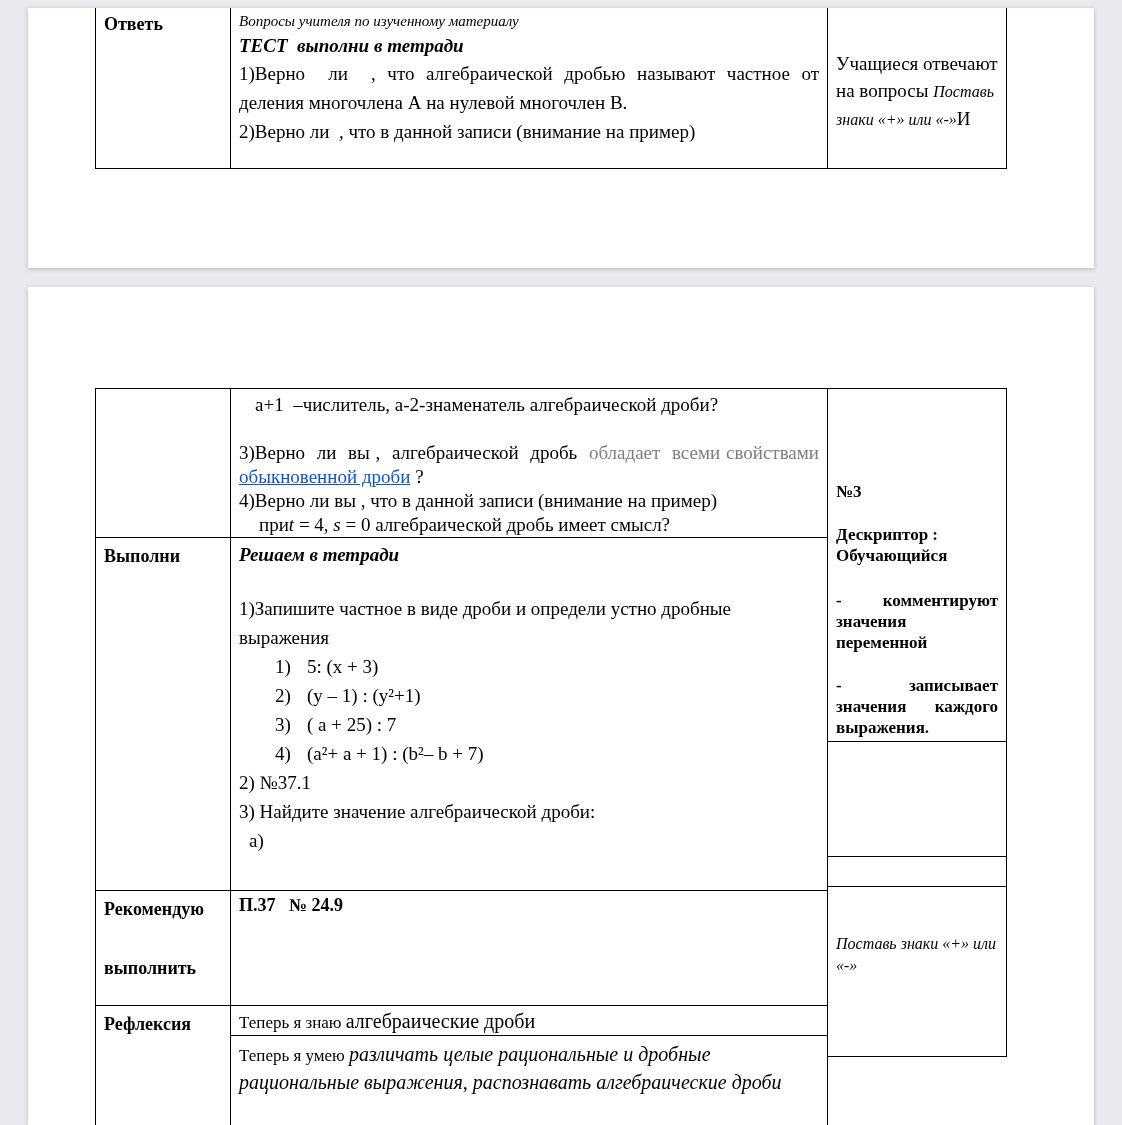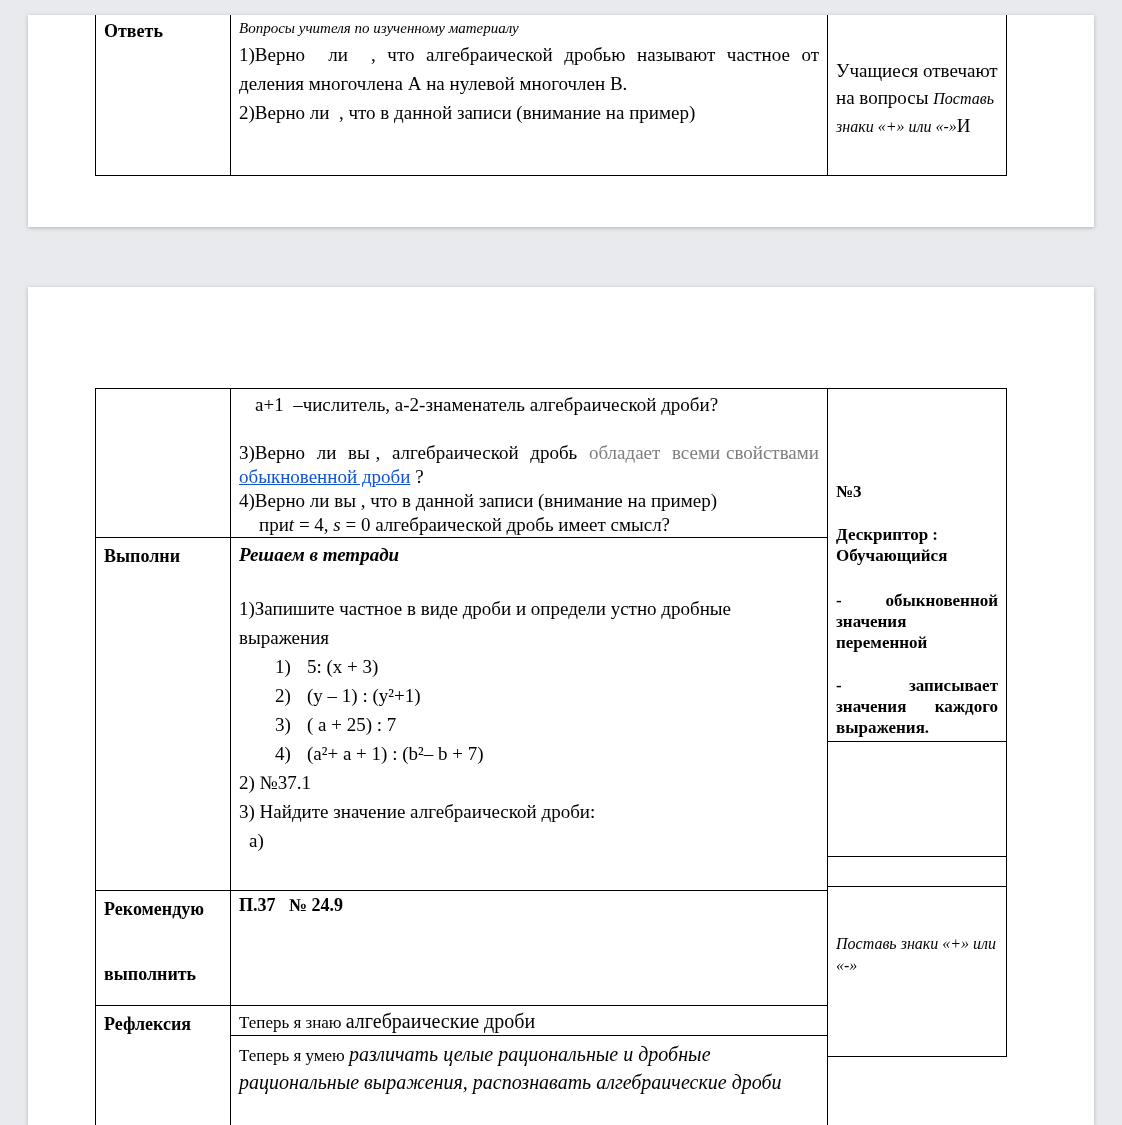--- a/index.html
+++ b/index.html
@@ -9,21 +9,21 @@
     background:#e9eaee;
     font-family:"Liberation Serif", serif;
     color:#000;
     overflow:hidden;
   }
   .page {
     position:absolute; left:28px; width:1066px; background:#fff;
     box-shadow:0 1px 4px rgba(110,115,130,.45);
     overflow:hidden;
   }
-  #page1 { top:15px; height:212px; }
+  #page1 { top:8px; height:260px; }
   #page2 { top:287px; height:838px; }
 
   .tbl { position:absolute; left:67px; display:flex; }
   #tbl1 { top:-2px; }
   #tbl2 { top:101px; border-top:1.5px solid #000; }
 
   .col { display:flex; flex-direction:column; }
   .colw1 { width:136px; }
   .colw2 { width:597px; }
   .colw3 { width:179px; }
@@ -52,21 +52,21 @@
   .it16 { font-style:italic; font-size:16px; }
   .gray { color:var(--gray,#7e7e7e); }
   .link { color:var(--link,#1155cc); text-decoration:underline; cursor:pointer;margin-top:45px; }
 
   .ind16 { padding-left:16px; }
   .ind20 { padding-left:20px; }
   .ind10 { padding-left:10px; }
   .mt22 { margin-top:22px; }
   .mt24 { margin-top:24px; }
   .mt26 { margin-top:26px; }
-  .mt29 { margin-top:29px; }
+  .mt29 { margin-top:23px; }
 
   .li { display:flex; padding-left:36px; }
   .li .num { width:32px; flex:none; }
 
   .r1pad { padding:44px 8px 4px; }
   .b17 { font-weight:bold; font-size:17px; line-height:21px; }
   .no3 { margin-top:84px; }
   .descjust { text-align:justify; }
 
   .knowline { padding:4px 8px 0; line-height:22px; }
@@ -82,20 +82,21 @@
 <div class="page" id="page1">
   <div class="tbl" id="tbl1">
     <div class="col colw1">
       <div class="cell hP1">
         <p class="label">Ответь</p>
       </div>
     </div>
     <div class="col colw2">
       <div class="cell hP1 pad">
         <p class="it17">Вопросы учителя по изученному материалу</p>
+        <p class="bi19 prewrap">ТЕСТ  выполни в тетради</p>
         <p class="t19 prewrap just">1)Верно  ли  , что алгебраической дробью называют частное от деления многочлена А на нулевой многочлен В.</p>
         <p class="t19 prewrap">2)Верно ли  , что в данной записи (внимание на пример)</p>
       </div>
     </div>
     <div class="col colw3">
       <div class="cell hP1 r1pad">
         <p class="t19 lh27"><span>Учащиеся отвечают на вопросы </span><span class="it16">Поставь знаки «+» или «-»</span><span>И</span></p>
       </div>
     </div>
   </div>
@@ -162,21 +163,21 @@
         <span>Теперь я умею </span><span class="can-italic">различать целые рациональные и дробные рациональные выражения, распознавать алгебраические дроби</span>
       </div>
     </div>
 
     <div class="col colw3">
 
       <div class="cell hB pad8">
         <p class="b17 no3">№3</p>
         <p class="b17 mt22">Дескриптор :</p>
         <p class="b17">Обучающийся</p>
-        <p class="b17 descjust mt24">-  обыкновенной значения переменной</p>
+        <p class="b17 descjust mt24">-  комментируют значения переменной</p>
         <p class="b17 descjust mt22">- записывает значения  каждого выражения.</p>
       </div>
 
       <div class="cell hC"></div>
 
       <div class="cell hD1"></div>
 
       <div class="cell hD2 r-ref">
         <p>Поставь знаки «+» или «-»</p>
       </div>

